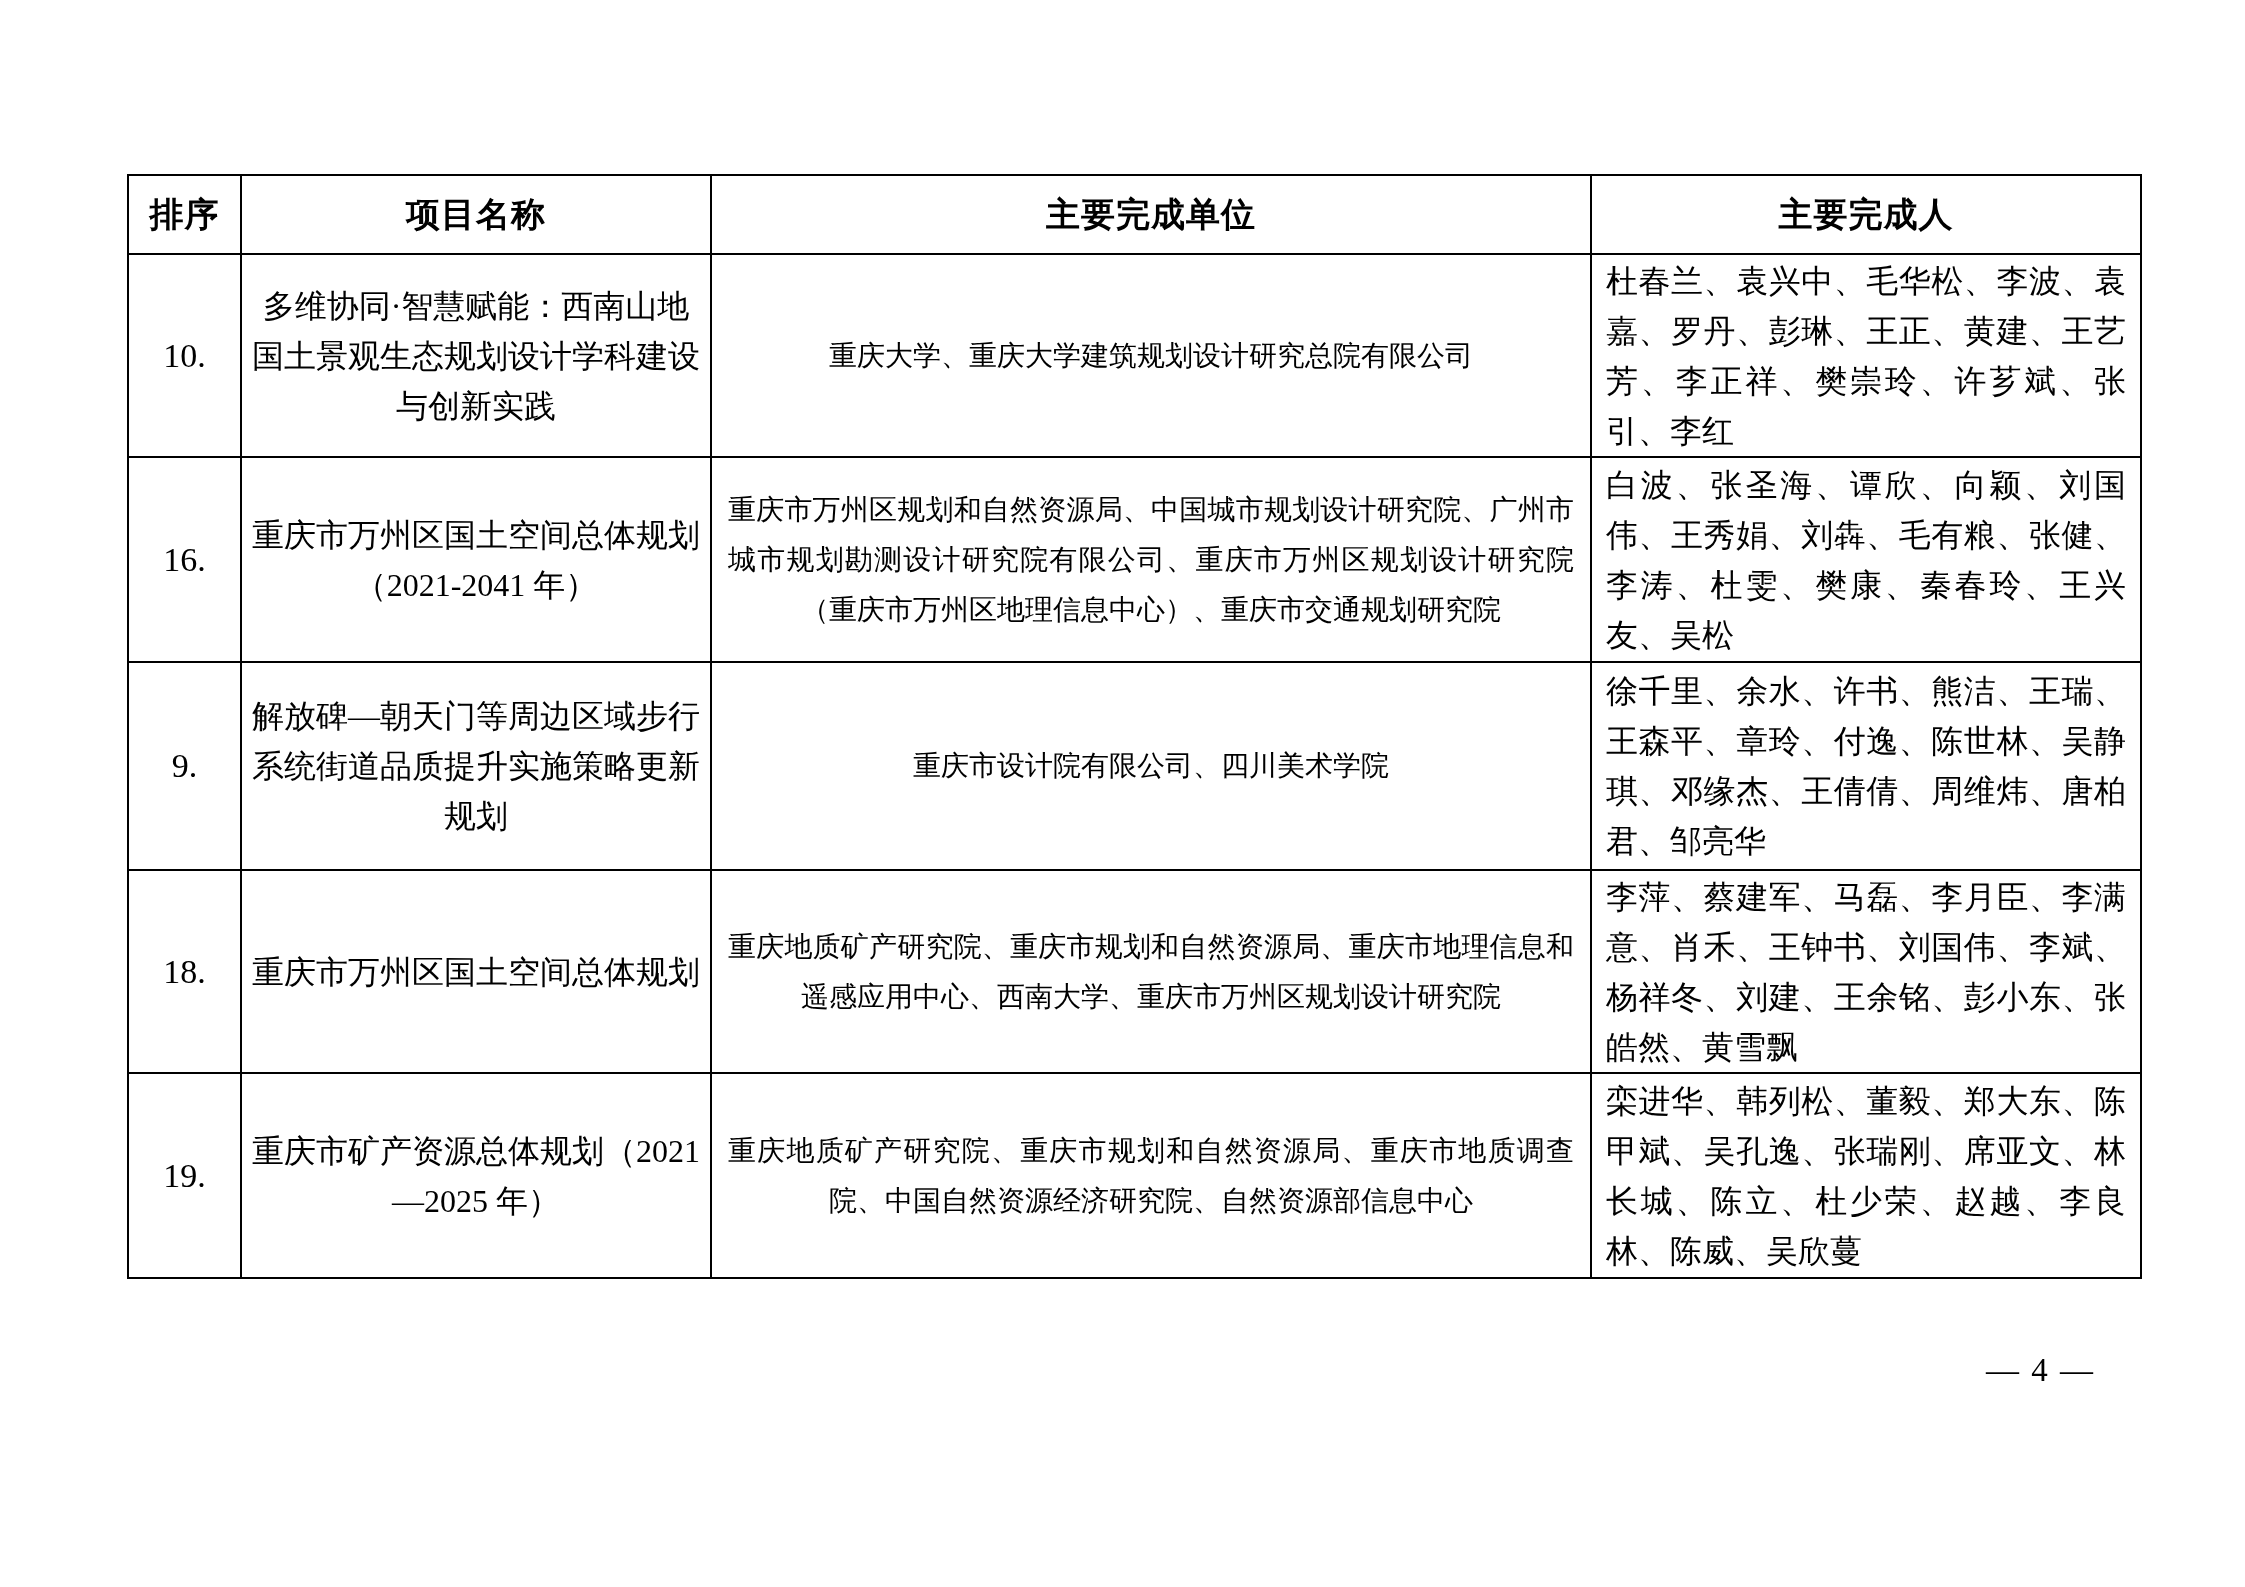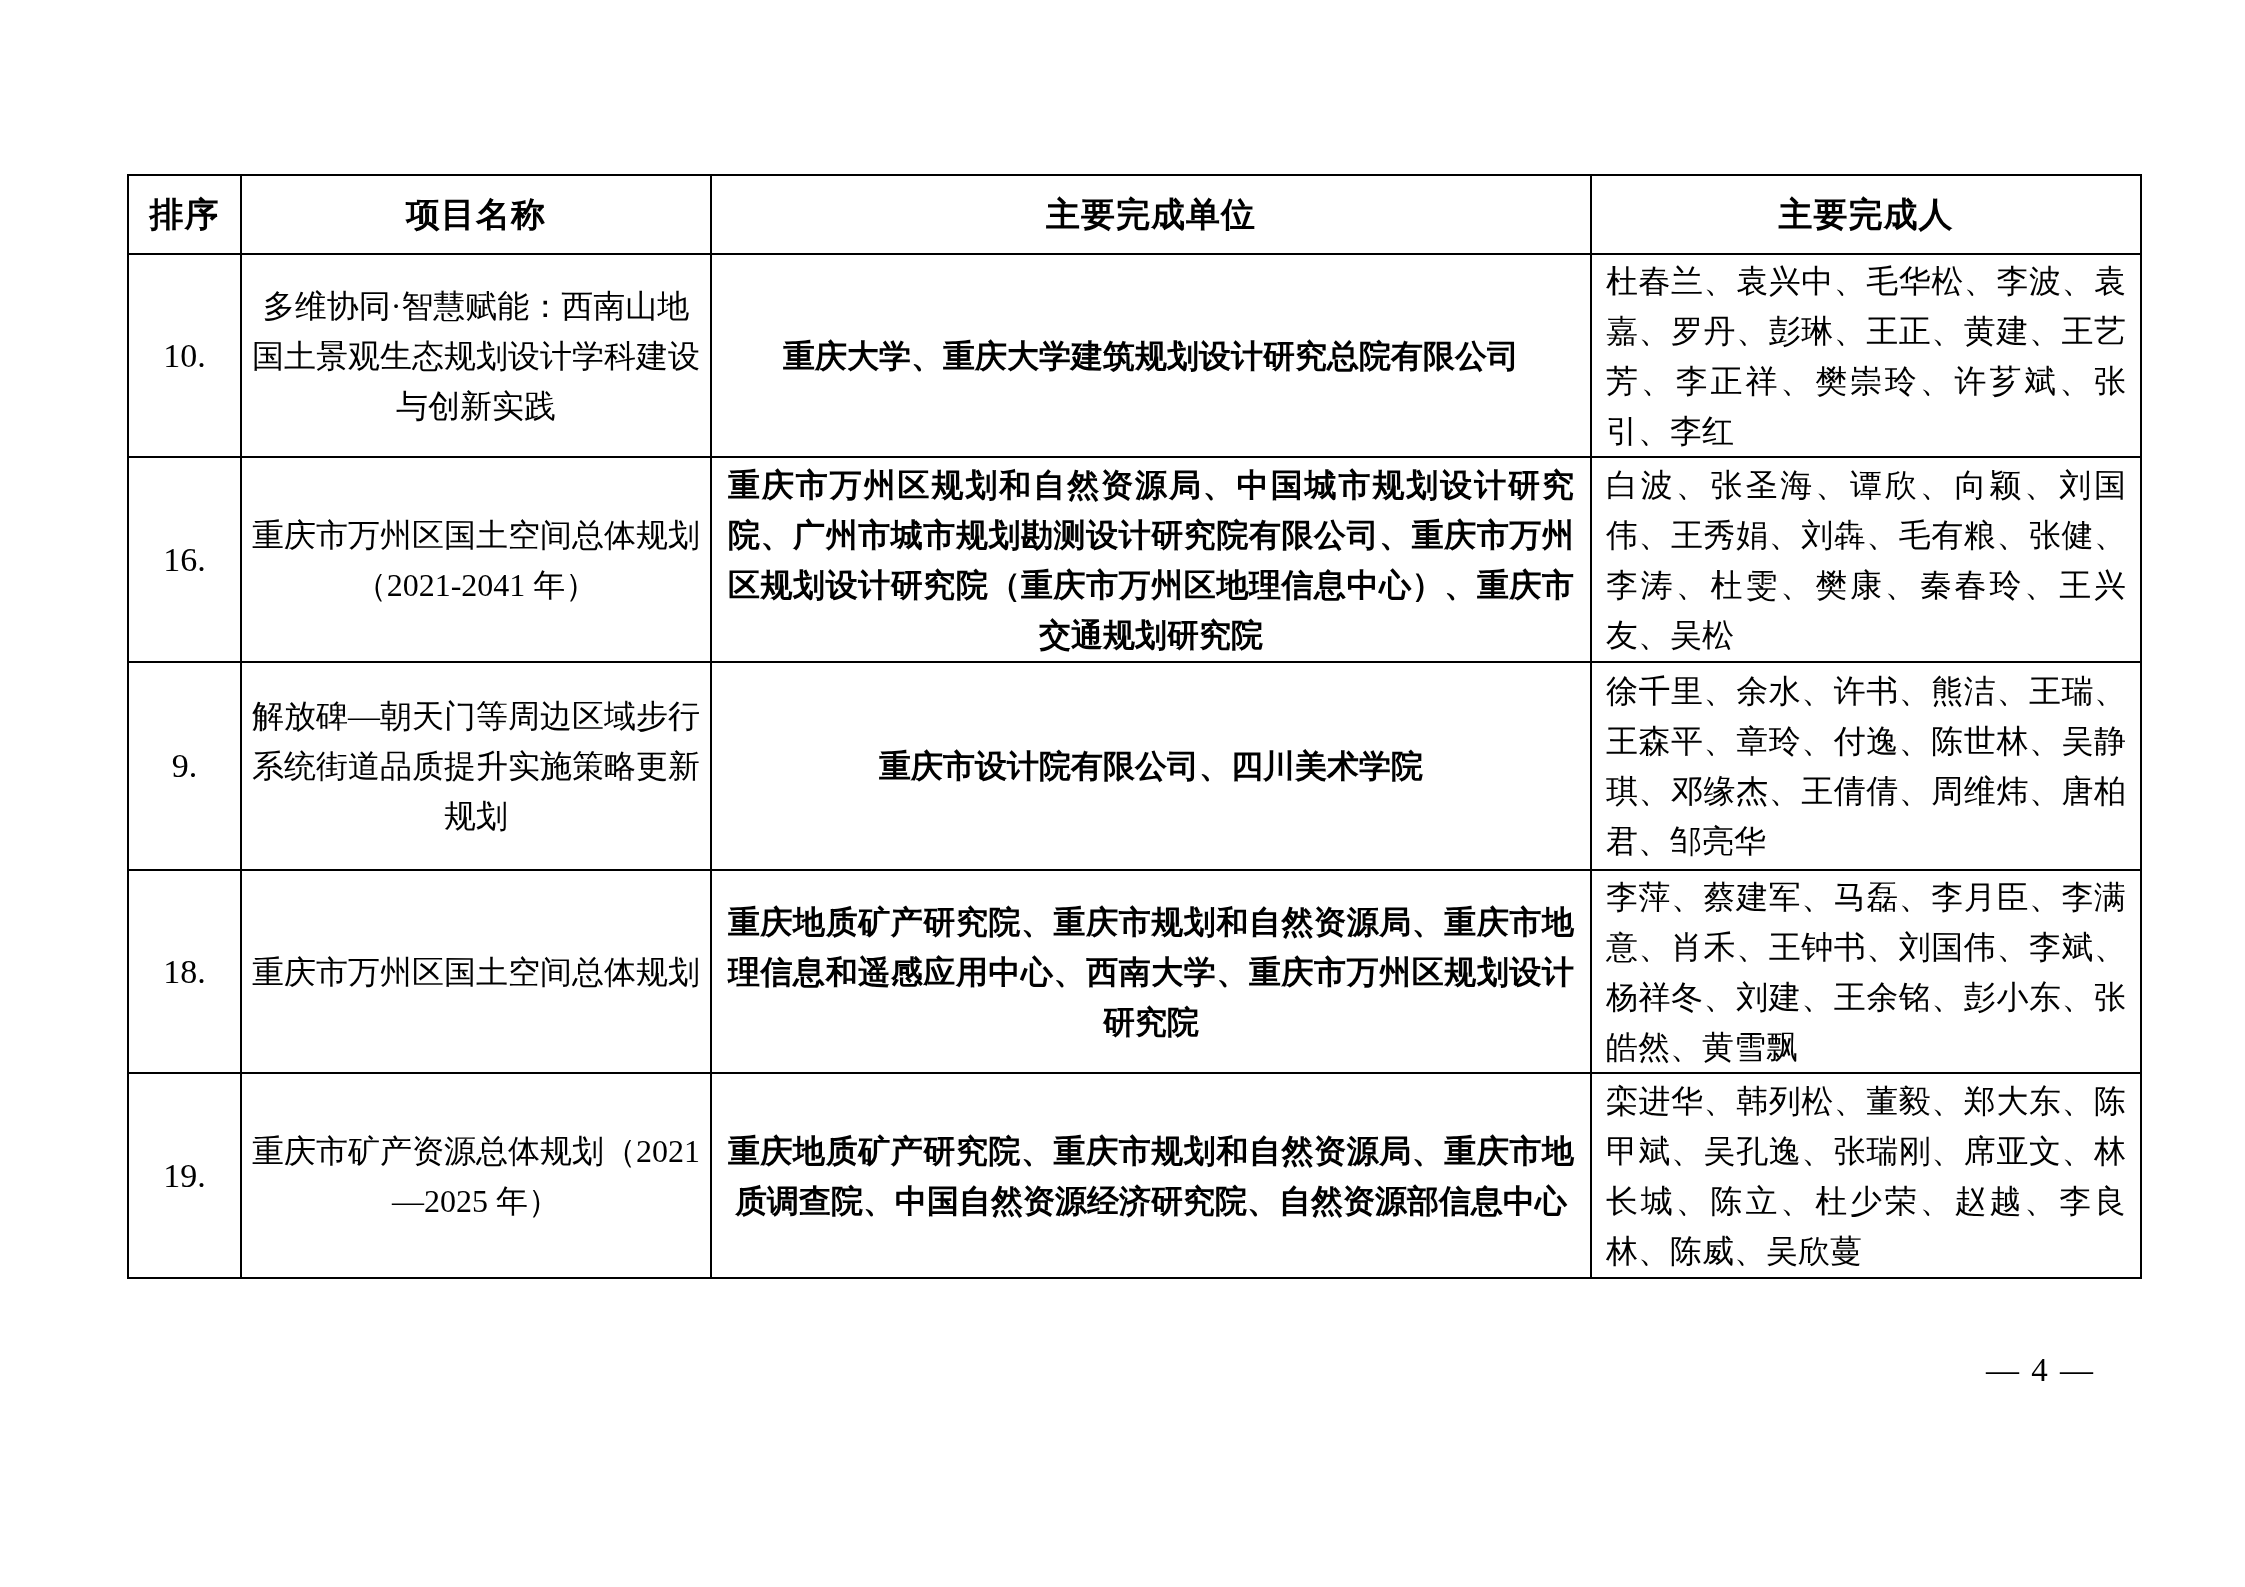--- a/index.html
+++ b/index.html
@@ -46,24 +46,23 @@
   }
   .cell-project {
     text-align: center;
     font-size: 32px;
     line-height: 50px;
     padding: 0 8px;
   }
   .cell-units {
     text-align: justify;
     text-align-last: center;
-    font-size: 32px;
+    font-size: 28px;
     line-height: 50px;
     padding: 0 16px;
-    font-weight: bold;
   }
   .cell-people {
     text-align: justify;
     text-align-last: left;
     font-size: 32px;
     line-height: 50px;
     padding: 0 14px;
   }
   .page-number {
     position: absolute;

